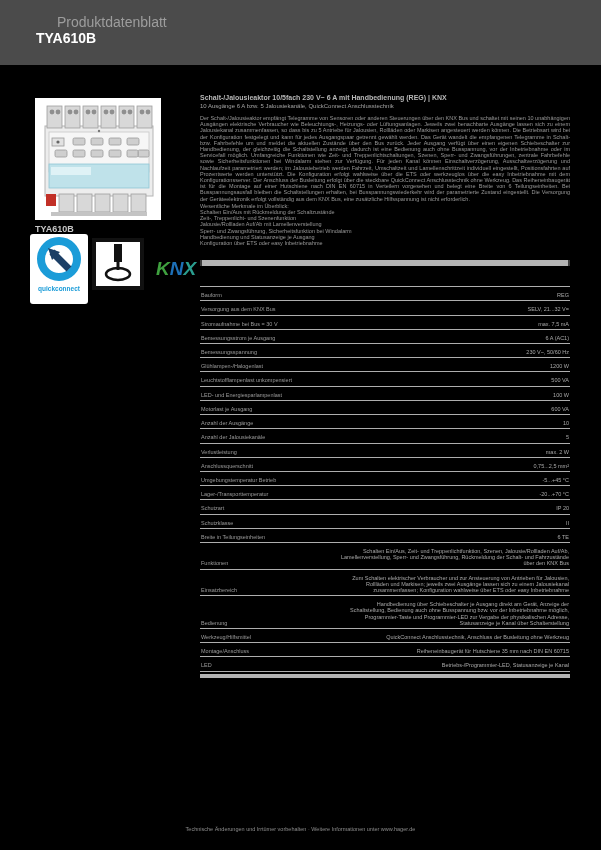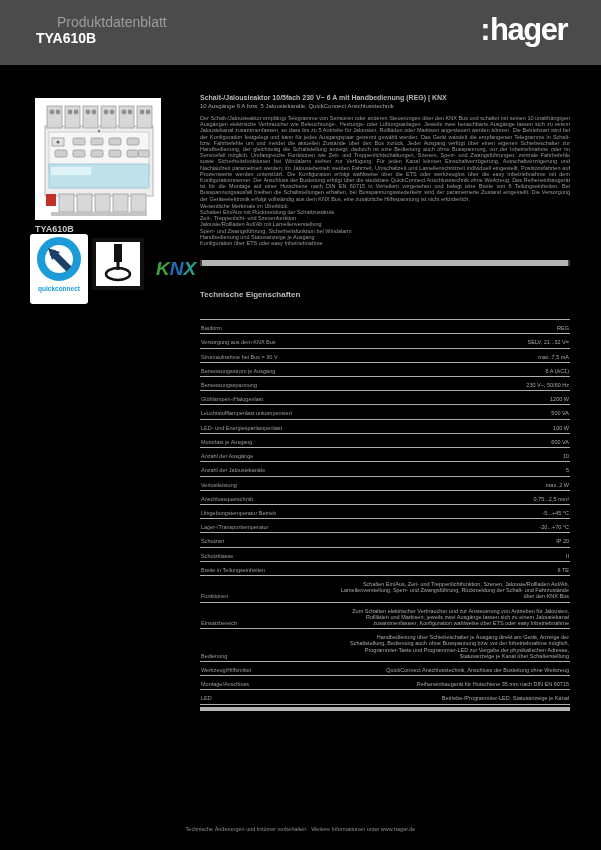--- a/index.html
+++ b/index.html
@@ -47,21 +47,20 @@
   .table-end{height:4px;background:#b4b4b4;margin-top:2px;}
   
   .footer{position:absolute;left:0;top:826px;width:601px;text-align:center;font-size:5.5px;color:#8d8d8d;}
 </style>
 </head>
 <body>
 
 <div class="header">
   <div class="doc-type">Produktdatenblatt</div>
   <div class="product-code">TYA610B</div>
-  <div class="brand"><span class="colon">:</span><span>hager</span></div>
 </div>
 
 <div class="image-box">
   <svg width="126" height="122" viewBox="0 0 126 122">
 
     <rect x="10" y="28" width="108" height="70" fill="#ededed" stroke="#b5b5b5" stroke-width="1"></rect>
 
     <g fill="#d8d8d8" stroke="#9e9e9e" stroke-width="0.8">
       <rect x="12" y="8" width="15" height="22"></rect>
         <rect x="30" y="8" width="15" height="22"></rect>
@@ -148,21 +147,20 @@
   <div class="feature-list">
       <div class="feature-line">Wesentliche Merkmale im Überblick:</div>
       <div class="feature-line">Schalten Ein/Aus mit Rückmeldung der Schaltzustände</div>
       <div class="feature-line">Zeit-, Treppenlicht- und Szenenfunktion</div>
       <div class="feature-line">Jalousie/Rollladen Auf/Ab mit Lamellenverstellung</div>
       <div class="feature-line">Sperr- und Zwangsführung, Sicherheitsfunktion bei Windalarm</div>
       <div class="feature-line">Handbedienung und Statusanzeige je Ausgang</div>
       <div class="feature-line">Konfiguration über ETS oder easy Inbetriebnahme</div>
     </div>
   <div class="divider-bar"></div>
-  <div class="section-heading">Technische Eigenschaften</div>
   <div class="tech-table">
       <div class="trow">
         <span class="tlabel">Bauform</span>
         <span class="tvalue">REG</span>
       </div>
       <div class="trow">
         <span class="tlabel">Versorgung aus dem KNX Bus</span>
         <span class="tvalue">SELV, 21...32 V=</span>
       </div>
       <div class="trow">

